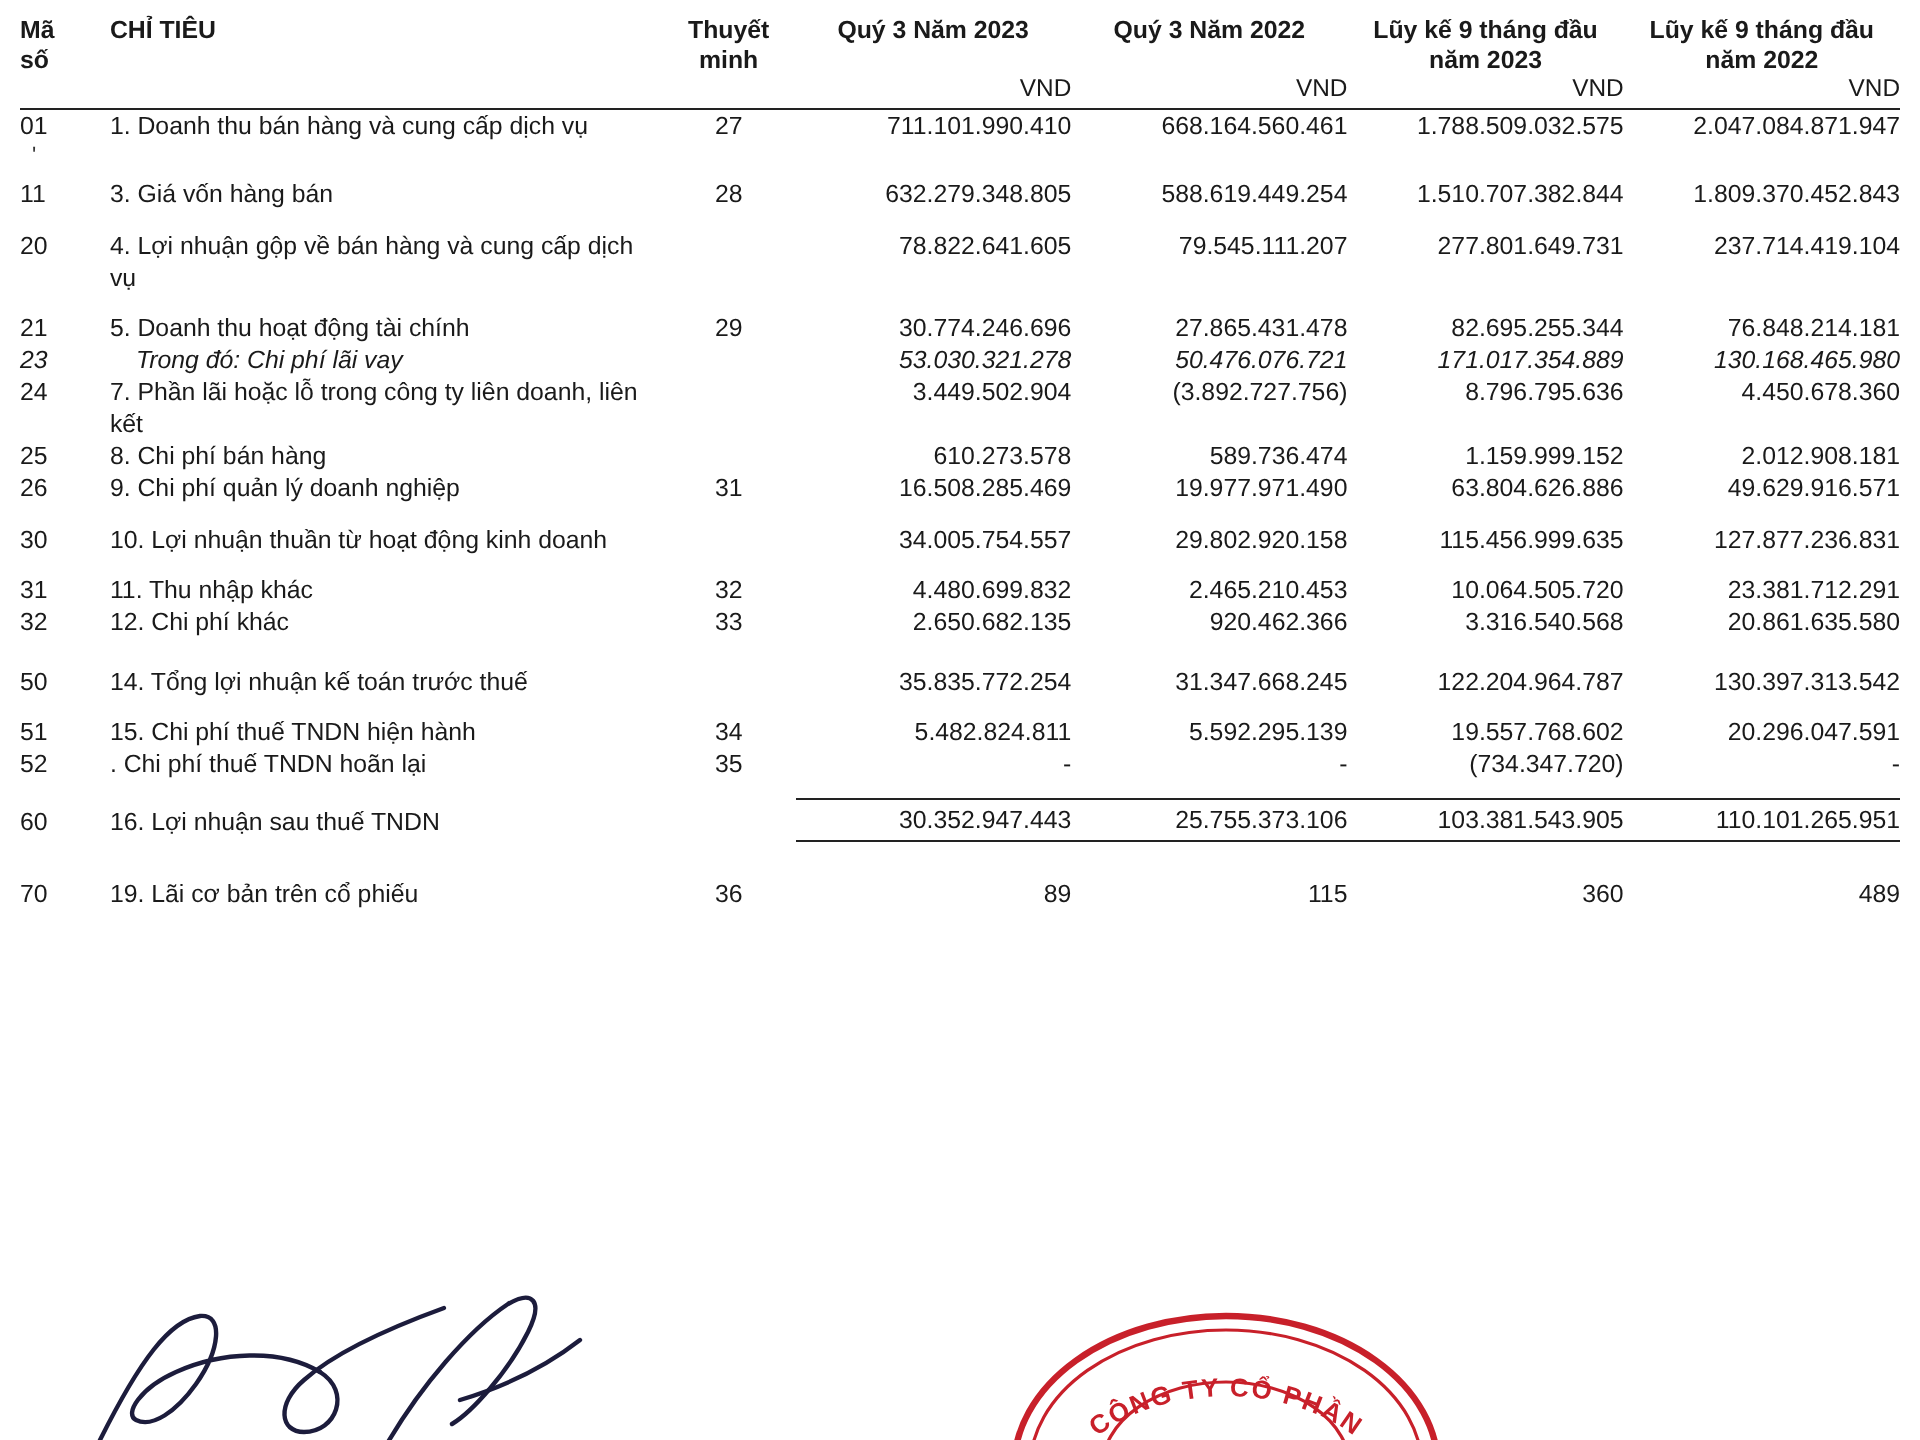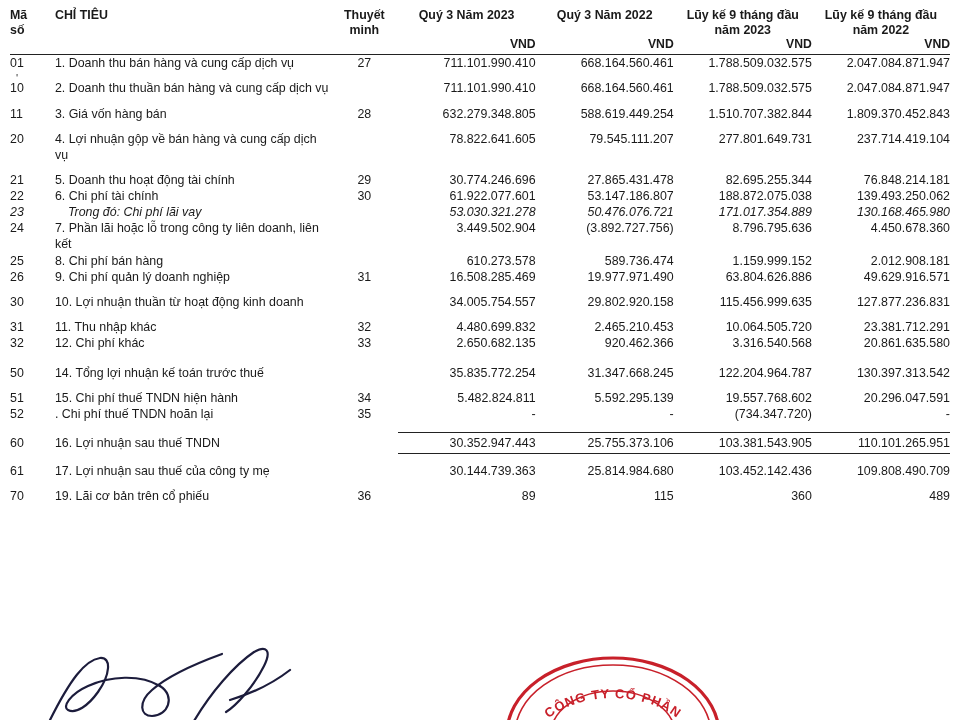--- a/index.html
+++ b/index.html
@@ -43,21 +43,21 @@
     text-align: center;
     padding-bottom: 2px;
     line-height: 1.18;
   }
   thead th.left { text-align: left; }
   .hdr-rule {
     border-bottom: 1.4px solid #222;
   }
   .vnd-row td {
     text-align: right;
-    font-weight: bold;
+    font-weight: normal;
     font-size: 12.2px;
     padding-bottom: 5px;
   }
   .vnd-row td.pad { border: 0; }
 
   tbody td {
     font-size: 12.4px;
     line-height: 1.30;
     padding-top: 1px;
     padding-bottom: 1px;
@@ -178,29 +178,20 @@
           <td class="label">1. Doanh thu bán hàng và cung cấp dịch vụ</td>
           <td class="note">27</td>
           <td class="num">711.101.990.410</td>
           <td class="num">668.164.560.461</td>
           <td class="num">1.788.509.032.575</td>
           <td class="num">2.047.084.871.947</td>
         </tr>
         <tr class="gap">
           <td colspan="7"></td>
         </tr>
-        <tr>
-          <td class="code">10</td>
-          <td class="label">2. Doanh thu thuần bán hàng và cung cấp dịch vụ</td>
-          <td class="note"></td>
-          <td class="num">711.101.990.410</td>
-          <td class="num">668.164.560.461</td>
-          <td class="num">1.788.509.032.575</td>
-          <td class="num">2.047.084.871.947</td>
-        </tr>
         <tr class="gap">
           <td colspan="7"></td>
         </tr>
         <tr>
           <td class="code">11</td>
           <td class="label">3. Giá vốn hàng bán</td>
           <td class="note">28</td>
           <td class="num">632.279.348.805</td>
           <td class="num">588.619.449.254</td>
           <td class="num">1.510.707.382.844</td>
@@ -223,29 +214,20 @@
         </tr>
         <tr>
           <td class="code">21</td>
           <td class="label">5. Doanh thu hoạt động tài chính</td>
           <td class="note">29</td>
           <td class="num">30.774.246.696</td>
           <td class="num">27.865.431.478</td>
           <td class="num">82.695.255.344</td>
           <td class="num">76.848.214.181</td>
         </tr>
-        <tr>
-          <td class="code">22</td>
-          <td class="label">6. Chi phí tài chính</td>
-          <td class="note">30</td>
-          <td class="num">61.922.077.601</td>
-          <td class="num">53.147.186.807</td>
-          <td class="num">188.872.075.038</td>
-          <td class="num">139.493.250.062</td>
-        </tr>
         <tr class=" italic">
           <td class="code">23</td>
           <td class="label"><span class="sub-indent">Trong đó: Chi phí lãi vay</span></td>
           <td class="note"></td>
           <td class="num">53.030.321.278</td>
           <td class="num">50.476.076.721</td>
           <td class="num">171.017.354.889</td>
           <td class="num">130.168.465.980</td>
         </tr>
         <tr>
@@ -351,29 +333,20 @@
           <td class="code">60</td>
           <td class="label">16. Lợi nhuận sau thuế TNDN</td>
           <td class="note"></td>
           <td class="num">30.352.947.443</td>
           <td class="num">25.755.373.106</td>
           <td class="num">103.381.543.905</td>
           <td class="num">110.101.265.951</td>
         </tr>
         <tr class="gap">
           <td colspan="7"></td>
-        </tr>
-        <tr>
-          <td class="code">61</td>
-          <td class="label">17. Lợi nhuận sau thuế của công ty mẹ</td>
-          <td class="note"></td>
-          <td class="num">30.144.739.363</td>
-          <td class="num">25.814.984.680</td>
-          <td class="num">103.452.142.436</td>
-          <td class="num">109.808.490.709</td>
         </tr>
         <tr class="gap">
           <td colspan="7"></td>
         </tr>
         <tr>
           <td class="code">70</td>
           <td class="label">19. Lãi cơ bản trên cổ phiếu</td>
           <td class="note">36</td>
           <td class="num">89</td>
           <td class="num">115</td>

